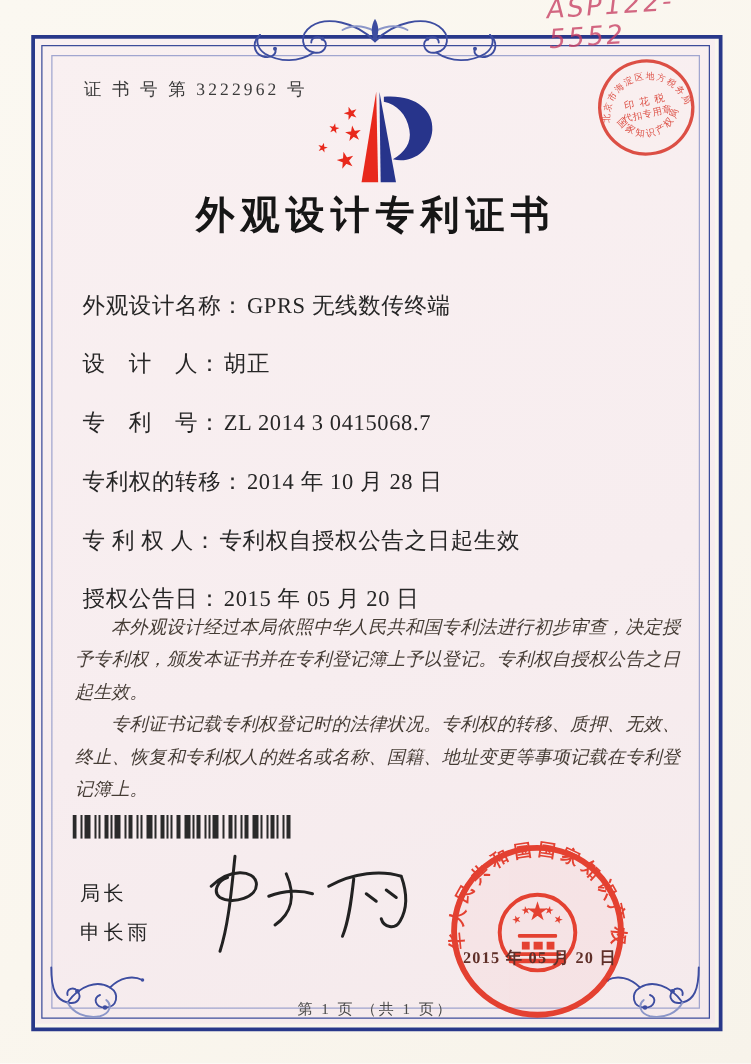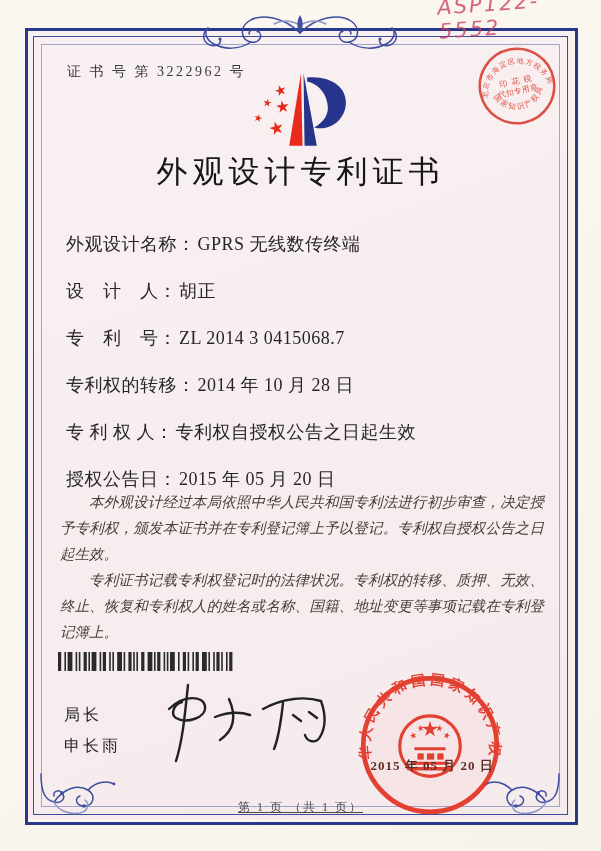--- a/index.html
+++ b/index.html
@@ -11,29 +11,29 @@
   .abs{position:absolute;}
   
   .paper-inner{left:28px;top:31px;width:544px;height:788px;
     background:linear-gradient(160deg,#f9f0f1 0%,#f7edef 60%,#f5eaec 100%);}
   .frame-outer{left:25px;top:28px;width:547px;height:791px;border:3px solid #28388a;}
   .frame-mid{left:33px;top:36px;width:533px;height:777px;border:1px solid #3c4c9a;}
   .frame-fine{left:41px;top:44px;width:517px;height:761px;border:1px solid rgba(90,105,180,.55);}
   .ornament{color:#3d4da0;}
   
   .cert-no{left:57px;top:63px;font-size:14px;letter-spacing:2.5px;color:#3a3a3a;margin-left:10px;}
-  .title{left:0;right:0;top:151px;text-align:center;font-size:31px;font-weight:400;
+  .title{left:0;right:0;top:151px;text-align:center;font-size:31px;font-weight:700;
          letter-spacing:5px;color:#161616;}
   .field{left:66px;font-size:18px;color:#262626;letter-spacing:.5px;white-space:nowrap;}
   .field .val{padding-left:2px;}
   .body-text{left:60px;top:489px;width:484px;font-size:14.5px;line-height:26px;
              color:#453c35;text-align:justify;font-style:italic;}
   .body-text p{margin:0;text-indent:2em;}
   .director{left:64px;font-size:16px;letter-spacing:3px;color:#262626;}
-  .footer{left:0;right:0;top:799px;text-align:center;font-size:12px;letter-spacing:2px;color:#4a4a4a;text-decoration:underline;}
+  .footer{left:0;right:0;top:799px;text-align:center;font-size:12px;letter-spacing:2px;color:#4a4a4a;}
   .seal-date{left:364px;top:757px;width:136px;text-align:center;font-size:13px;font-weight:700;
              letter-spacing:1px;color:#5f2f28;z-index:6;}
   .handwriting{left:438px;top:-10px;font-size:21px;font-style:italic;letter-spacing:2px;
                color:rgba(198,62,98,.78);transform:rotate(-4deg);
                font-family:"DejaVu Sans",sans-serif;z-index:7;}
   .tax-stamp{left:476px;top:45px;width:82px;height:82px;transform:rotate(-12deg);opacity:.88;z-index:7;}
   .seal{left:357px;top:671px;width:146px;height:146px;opacity:.93;z-index:5;}
   .signature{left:124px;top:679px;width:220px;height:92px;z-index:3;}
   .logo{left:251px;top:64px;width:102px;height:88px;}
   .barcode{left:58px;top:652px;width:176px;height:19px;}

